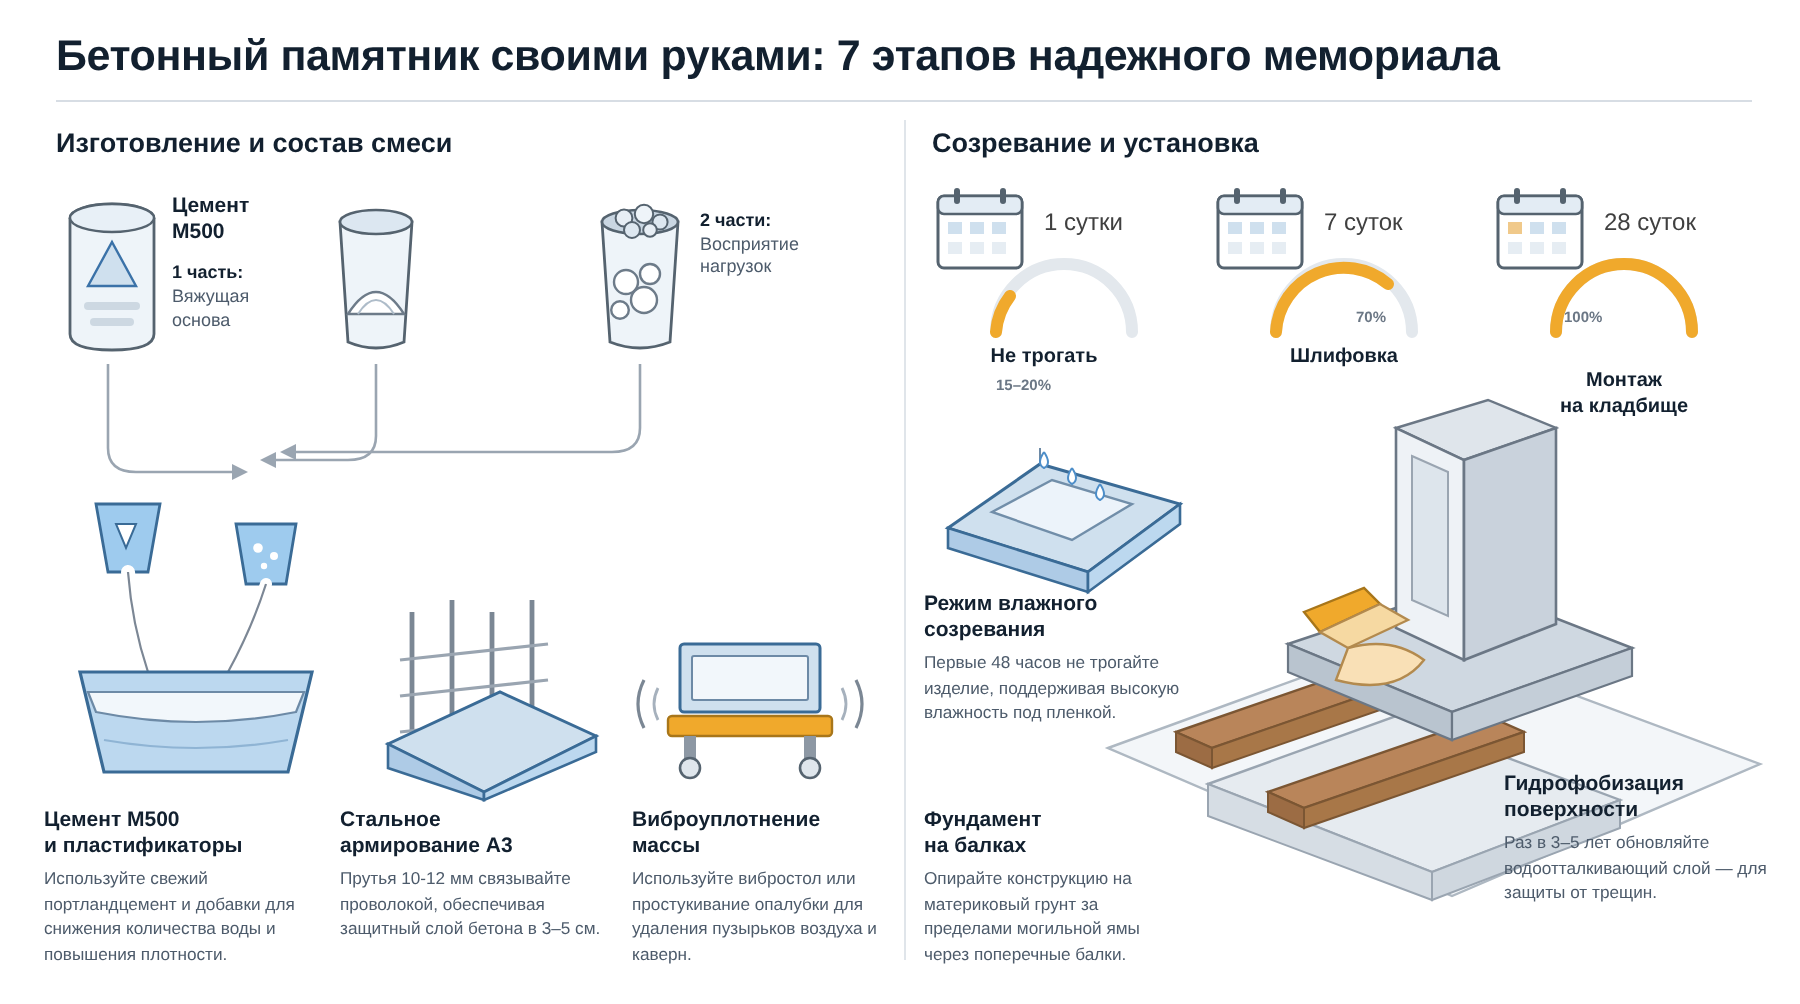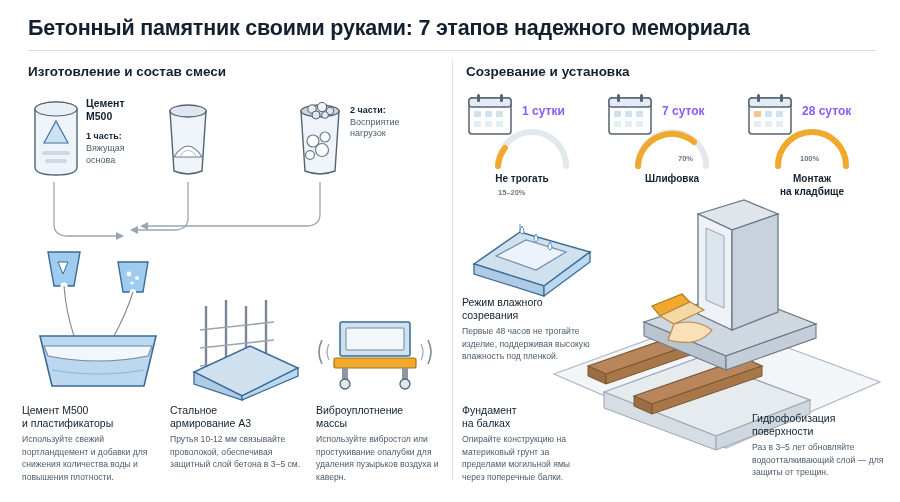--- a/index.html
+++ b/index.html
@@ -55,21 +55,21 @@
     left: 452px;
     top: 60px;
     width: 1px;
     height: 420px;
     background: #e0e5ea;
   }
 
   
   .cap-title {
     font-size: 10.5px;
-    font-weight: normal;
+    font-weight: bold;
     color: #12202f;
     line-height: 1.25;
   }
   .cap-body {
     font-size: 8.6px;
     color: #4d5b6b;
     line-height: 1.45;
     margin-top: 3px;
   }
   .blk { position: absolute; }
@@ -91,22 +91,22 @@
   .ing-role {
     font-size: 9px;
     color: #4d5b6b;
     font-weight: normal;
     line-height: 1.3;
   }
 
   
   .cure-day {
     font-size: 12px;
-    font-weight: bold;
-    color: #8b5cf6;
+    font-weight: normal;
+    color: #404040;
   }
   .cure-act {
     font-size: 10px;
     font-weight: bold;
     color: #12202f;
     text-align: center;
     line-height: 1.3;
   }
   .cure-pct {
     font-size: 7.5px;
@@ -315,22 +315,22 @@
       <rect x="8" y="29" width="7" height="6" fill="#e6edf3"></rect>
       <rect x="19" y="29" width="7" height="6" fill="#e6edf3"></rect>
       <rect x="30" y="29" width="7" height="6" fill="#e6edf3"></rect>
     </svg>
   </div>
   <div class="blk cure-day" style="left:802px; top:104px;">28 суток</div>
   <svg class="blk" style="left:772px; top:136px;" width="80" height="34" viewBox="0 0 80 34">
     <path d="M6 30 A34 34 0 0 1 74 30" fill="none" stroke="#e3e8ed" stroke-width="6" stroke-linecap="round"></path>
     <path d="M6 30 A34 34 0 0 1 74 30" fill="none" stroke="#f0a92c" stroke-width="6" stroke-linecap="round"></path>
   </svg>
-  <div class="blk cure-pct" style="left:800px; top:154px;text-align:right;">100%</div>
-  <div class="blk cure-act" style="left:762px; top:172px; width:100px;">
+  <div class="blk cure-pct" style="left:782px; top:154px;text-align:right;">100%</div>
+  <div class="blk cure-act" style="left:762px; top:184px; width:100px;">
     <span>Монтаж</span><br>
     <span>на кладбище</span>
   </div>
 
   <svg class="blk" style="left:462px; top:212px;" width="140" height="90" viewBox="0 0 140 90">
     <path d="M12 52 L58 20 L128 40 L82 74 Z" fill="#cfe0ee" stroke="#3a6b96" stroke-width="1.5"></path>
     <path d="M12 52 L12 62 L82 84 L82 74 Z" fill="#aecbe6" stroke="#3a6b96" stroke-width="1.3"></path>
     <path d="M82 74 L82 84 L128 50 L128 40 Z" fill="#bcd8ef" stroke="#3a6b96" stroke-width="1.3"></path>
     <path d="M34 44 L64 28 L104 40 L74 58 Z" fill="#eef5fb" stroke="#6d8aa6" stroke-width="1.2" opacity="0.95"></path>
     <path d="M58 20 L58 12" stroke="#6d8aa6" stroke-width="1"></path>
@@ -377,21 +377,21 @@
   </svg>
 
   <div class="blk" style="left:462px; top:404px; width:130px;">
     <div class="cap-title">
       <span>Фундамент</span><br>
       <span>на балках</span>
     </div>
     <div class="cap-body">Опирайте конструкцию на материковый грунт за пределами могильной ямы через поперечные балки.</div>
   </div>
 
-  <div class="blk" style="left:752px; top:412px; width:132px;">
+  <div class="blk" style="left:752px; top:386px; width:132px;">
     <div class="cap-title">
       <span>Гидрофобизация</span><br>
       <span>поверхности</span>
     </div>
     <div class="cap-body">Раз в 3–5 лет обновляйте водоотталкивающий слой — для защиты от трещин.</div>
   </div>
 
 </div>
 
 </body></html>

